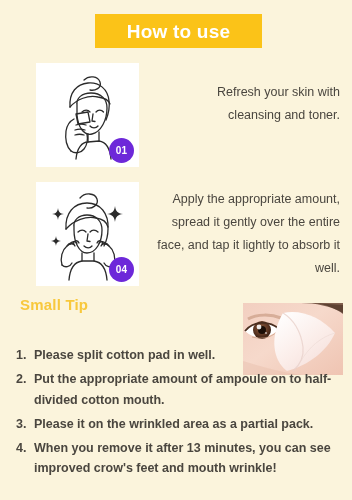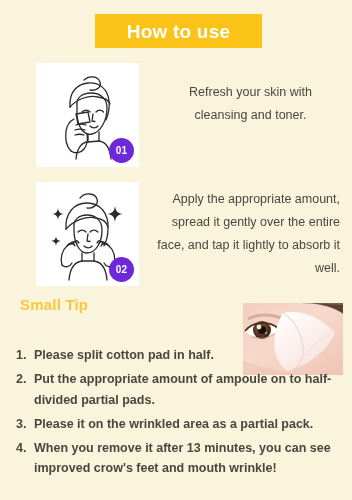--- a/index.html
+++ b/index.html
@@ -87,21 +87,21 @@
     flex: 1 1 auto;
     font-size: 12.5px;
     line-height: 1.85;
     color: #4A463F;
     padding-left: 18px;
     padding-right: 12px;
     text-align: right;
   }
   .step-1 .step-text {
     padding-top: 18px;
-    text-align: center;
+    text-align: right;
     padding-left: 22px;
   }
   .step-2 .step-text {
     padding-top: 6px;
   }
 
   
   .tip-heading {
     position: absolute;
     left: 20px;
@@ -233,21 +233,21 @@
           <path d="M67 61 C65 58 62 58 61 61"></path>
           <path d="M78 83 C75 86 70 85 68 81"></path>
         </g>
 
         <g fill="#2B2B2B">
           <path d="M22 26 C22.6 30.2 23.8 31.4 28 32 C23.8 32.6 22.6 33.8 22 38 C21.4 33.8 20.2 32.6 16 32 C20.2 31.4 21.4 30.2 22 26 Z"></path>
           <path d="M79 24 C79.8 29.5 81.5 31.2 87 32 C81.5 32.8 79.8 34.5 79 40 C78.2 34.5 76.5 32.8 71 32 C76.5 31.2 78.2 29.5 79 24 Z"></path>
           <path d="M20 54 C20.5 57.5 21.5 58.5 25 59 C21.5 59.5 20.5 60.5 20 64 C19.5 60.5 18.5 59.5 15 59 C18.5 58.5 19.5 57.5 20 54 Z"></path>
         </g>
       </svg>
-      <div class="step-badge">02</div>
+      <div class="step-badge">04</div>
     </div>
     <div class="step-text">Apply the appropriate amount, spread it gently over the entire face, and tap it lightly to absorb it well.</div>
   </div>
 
   <div class="tip-heading">Small Tip</div>
 
   <div class="tip-photo">
     <svg viewBox="0 0 100 72" xmlns="http://www.w3.org/2000/svg">
       <defs>
         <linearGradient id="skinGrad" x1="0" y1="0" x2="1" y2="1">
@@ -288,25 +288,25 @@
       <path d="M40 10 C50 16 58 28 60 44 C61 54 57 62 50 68" stroke="#E8D1CB" stroke-width="1.2" fill="none" opacity="0.8"></path>
       <path d="M92 30 C78 34 66 44 58 58" stroke="#EEDCD6" stroke-width="1" fill="none" opacity="0.7"></path>
 
       <path d="M0 58 C20 64 40 70 60 72 L0 72 Z" fill="#E7BBA8" opacity="0.4"></path>
     </svg>
   </div>
 
   <ul class="tip-list">
     <li class="tip-item">
       <span class="tip-num">1.</span>
-      <span>Please split cotton pad in half.</span>
+      <span>Please split cotton pad in well.</span>
     </li>
     <li class="tip-item">
       <span class="tip-num">2.</span>
-      <span>Put the appropriate amount of ampoule on to half-divided partial pads.</span>
+      <span>Put the appropriate amount of ampoule on to half-divided cotton mouth.</span>
     </li>
     <li class="tip-item">
       <span class="tip-num">3.</span>
       <span>Please it on the wrinkled area as a partial pack.</span>
     </li>
     <li class="tip-item">
       <span class="tip-num">4.</span>
       <span>When you remove it after 13 minutes, you can see improved crow's feet and mouth wrinkle!</span>
     </li>
   </ul>

